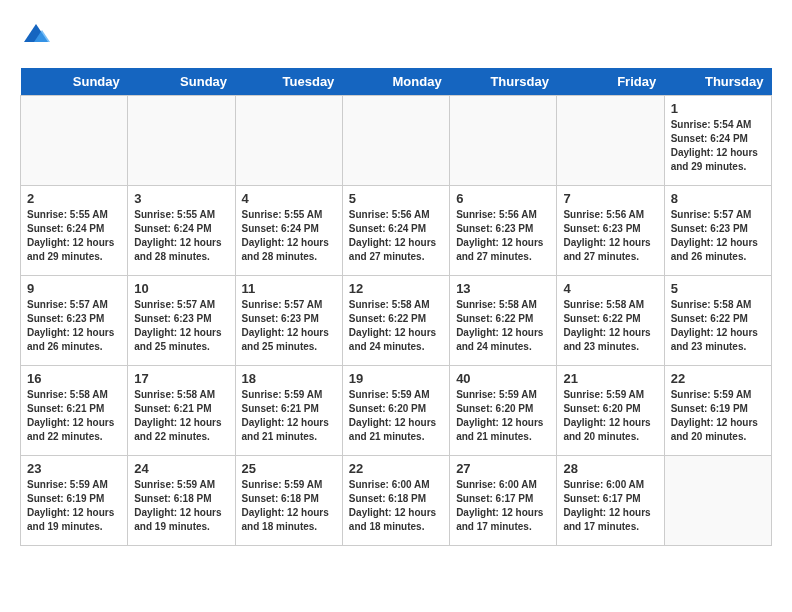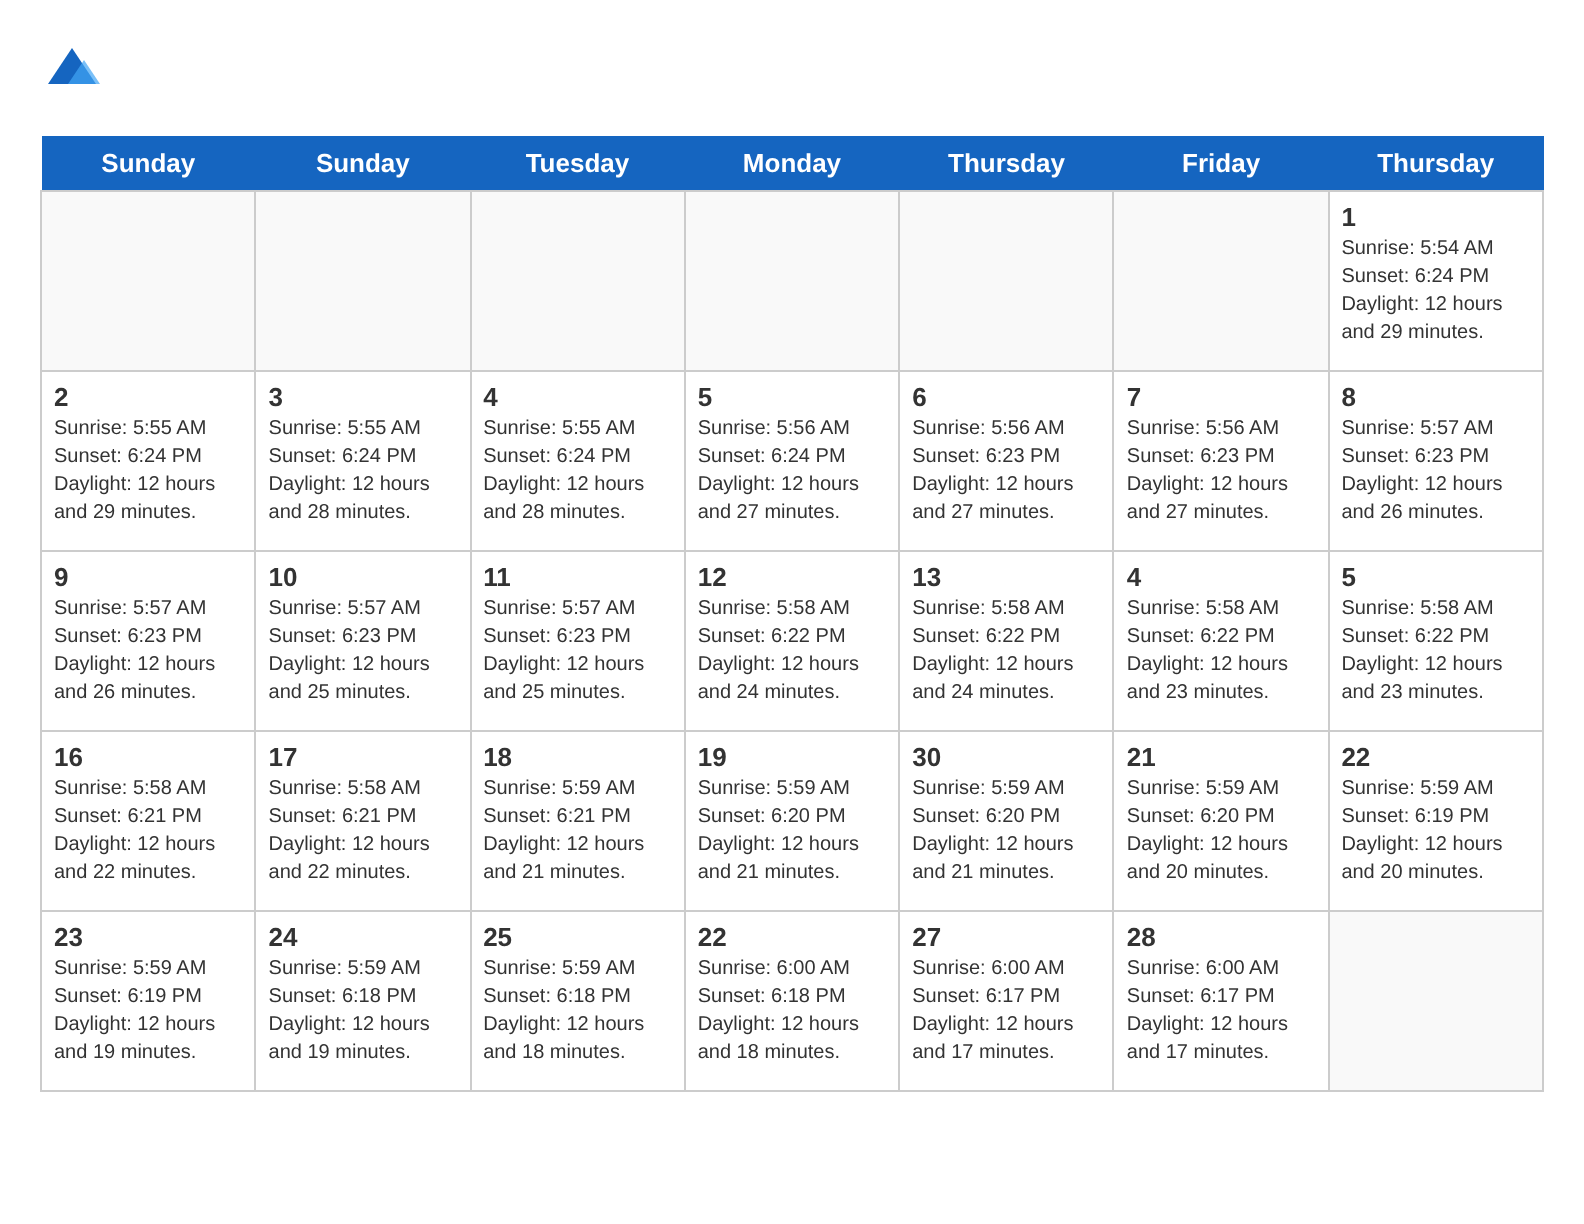--- a/index.html
+++ b/index.html
@@ -48,21 +48,21 @@
       color: #555;
     }
     .calendar-table {
       width: 100%;
       border-collapse: collapse;
       table-layout: fixed;
     }
     .calendar-table th {
       background: #1565c0;
       color: #fff;
-      text-align: center;
+      text-align: right;
       padding: 6px 8px;
       font-size: 13px;
       font-weight: bold;
     }
     .calendar-table td {
       border: 1px solid #ccc;
       vertical-align: top;
       padding: 5px 6px;
       height: 90px;
       font-size: 10px;
@@ -71,20 +71,21 @@
     .day-number {
       font-size: 13px;
       font-weight: bold;
       display: block;
       margin-bottom: 2px;
     }
     .day-info {
       font-size: 10px;
       line-height: 1.4;
       color: #333;
+      font-weight: bold;
     }
     .empty-cell {
       background: #f9f9f9;
     }
   </style>
 </head>
 <body>
 
 <div class="header-area">
   <div class="logo">
@@ -181,21 +182,21 @@
 Daylight: 12 hours and 22 minutes.</span></td>
         <td><span class="day-number">17</span><span class="day-info">Sunrise: 5:58 AM
 Sunset: 6:21 PM
 Daylight: 12 hours and 22 minutes.</span></td>
         <td><span class="day-number">18</span><span class="day-info">Sunrise: 5:59 AM
 Sunset: 6:21 PM
 Daylight: 12 hours and 21 minutes.</span></td>
         <td><span class="day-number">19</span><span class="day-info">Sunrise: 5:59 AM
 Sunset: 6:20 PM
 Daylight: 12 hours and 21 minutes.</span></td>
-        <td><span class="day-number">30</span><span class="day-info">Sunrise: 5:59 AM
+        <td><span class="day-number">40</span><span class="day-info">Sunrise: 5:59 AM
 Sunset: 6:20 PM
 Daylight: 12 hours and 21 minutes.</span></td>
         <td><span class="day-number">21</span><span class="day-info">Sunrise: 5:59 AM
 Sunset: 6:20 PM
 Daylight: 12 hours and 20 minutes.</span></td>
         <td><span class="day-number">22</span><span class="day-info">Sunrise: 5:59 AM
 Sunset: 6:19 PM
 Daylight: 12 hours and 20 minutes.</span></td>
       </tr>
       <tr>

